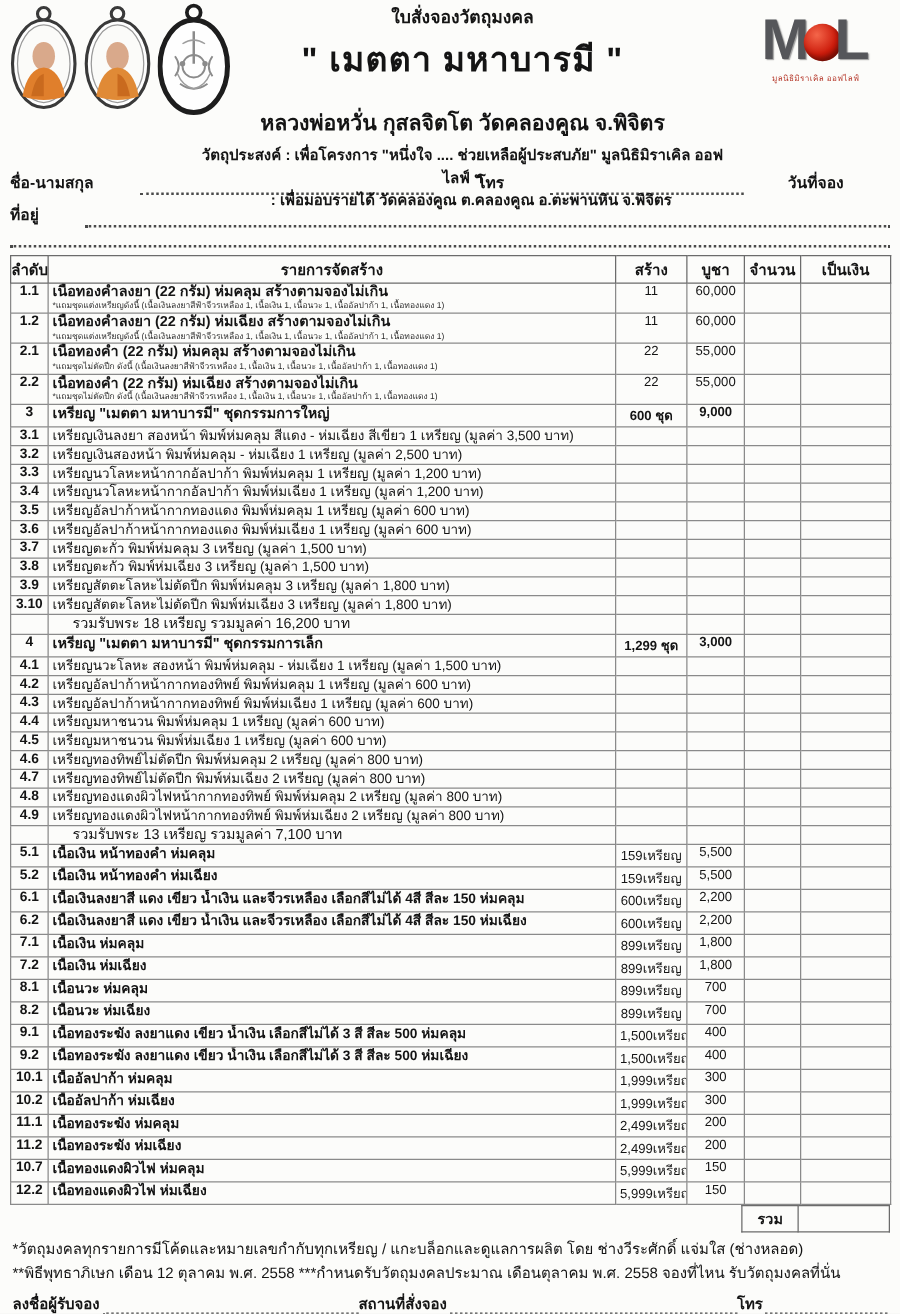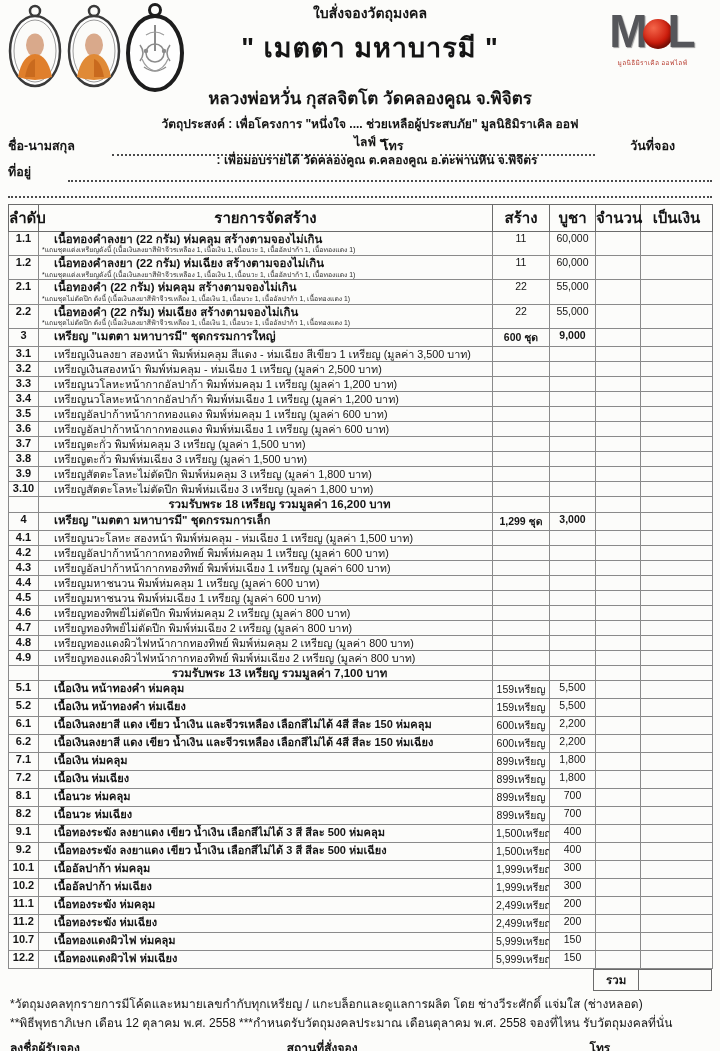--- a/index.html
+++ b/index.html
@@ -28,31 +28,31 @@
   .fill{display:flex;align-items:flex-end;font-size:12.5px;font-weight:bold;
         margin:0 8px;height:26px;gap:35px;}
   .dots{border-bottom:2px dotted #4a4a4a;height:4px;}
   .grow{flex:1;}
   .lbl{padding:0 2px 0 0;white-space:nowrap;}
   .sep-line{margin:10px 8px 4px 8px;border-bottom:2px dotted #4a4a4a;height:4px;}
 
   
   table.items{border-collapse:collapse;table-layout:fixed;width:704px;margin:6px 8px 0 8px;
               border:1.5px solid #555;}
-  table.items th{border:1px solid #6b6b6b;font-size:15px;font-weight:bold;padding:1px 0;background:#fcfcfa;}
+  table.items th{border:1px solid #6b6b6b;font-size:12px;font-weight:bold;padding:1px 0;background:#fcfcfa;}
   table.items td{border:1px solid #8a8a8a;vertical-align:top;padding:0 3px;overflow:hidden;}
   td.c-no{text-align:center;font-weight:bold;font-size:11px;padding:0;}
   td.c-make,td.c-price{text-align:center;font-size:10.5px;white-space:nowrap;padding:0;}
-  .desc-main{font-size:11px;line-height:1.25;white-space:nowrap;margin-left:12px;}
+  .desc-main{font-size:11px;line-height:1.25;white-space:nowrap;}
   .desc-sub{font-size:6.8px;line-height:1.3;color:#2a2a2a;white-space:nowrap;}
   tr.main .desc-main{font-weight:bold;font-size:11.5px;}
   tr.section .desc-main{font-weight:bold;font-size:11.5px;}
   tr.section td{font-weight:bold;}
   tr.sub .desc-main{font-weight:normal;font-size:10.8px;line-height:1.3;}
-  tr.summary .desc-main{font-weight:bold;font-size:11.5px;padding-left:16px;text-align:center;}
+  tr.summary .desc-main{font-weight:normal;font-size:11.5px;padding-left:16px;}
   tr.item .desc-main{font-weight:bold;font-size:11px;line-height:1.35;}
   tr.item td,tr.sub td{height:14px;}
 
   table.total{border-collapse:collapse;table-layout:fixed;width:119px;
               margin:0 8px 0 auto;border:1.5px solid #555;}
   table.total td{border:1px solid #6b6b6b;height:16px;font-size:11.5px;font-weight:bold;text-align:center;}
 
   
   .footer{margin:4px 10px 0 10px;}
   .note{font-size:12px;font-weight:normal;line-height:1.55;}

